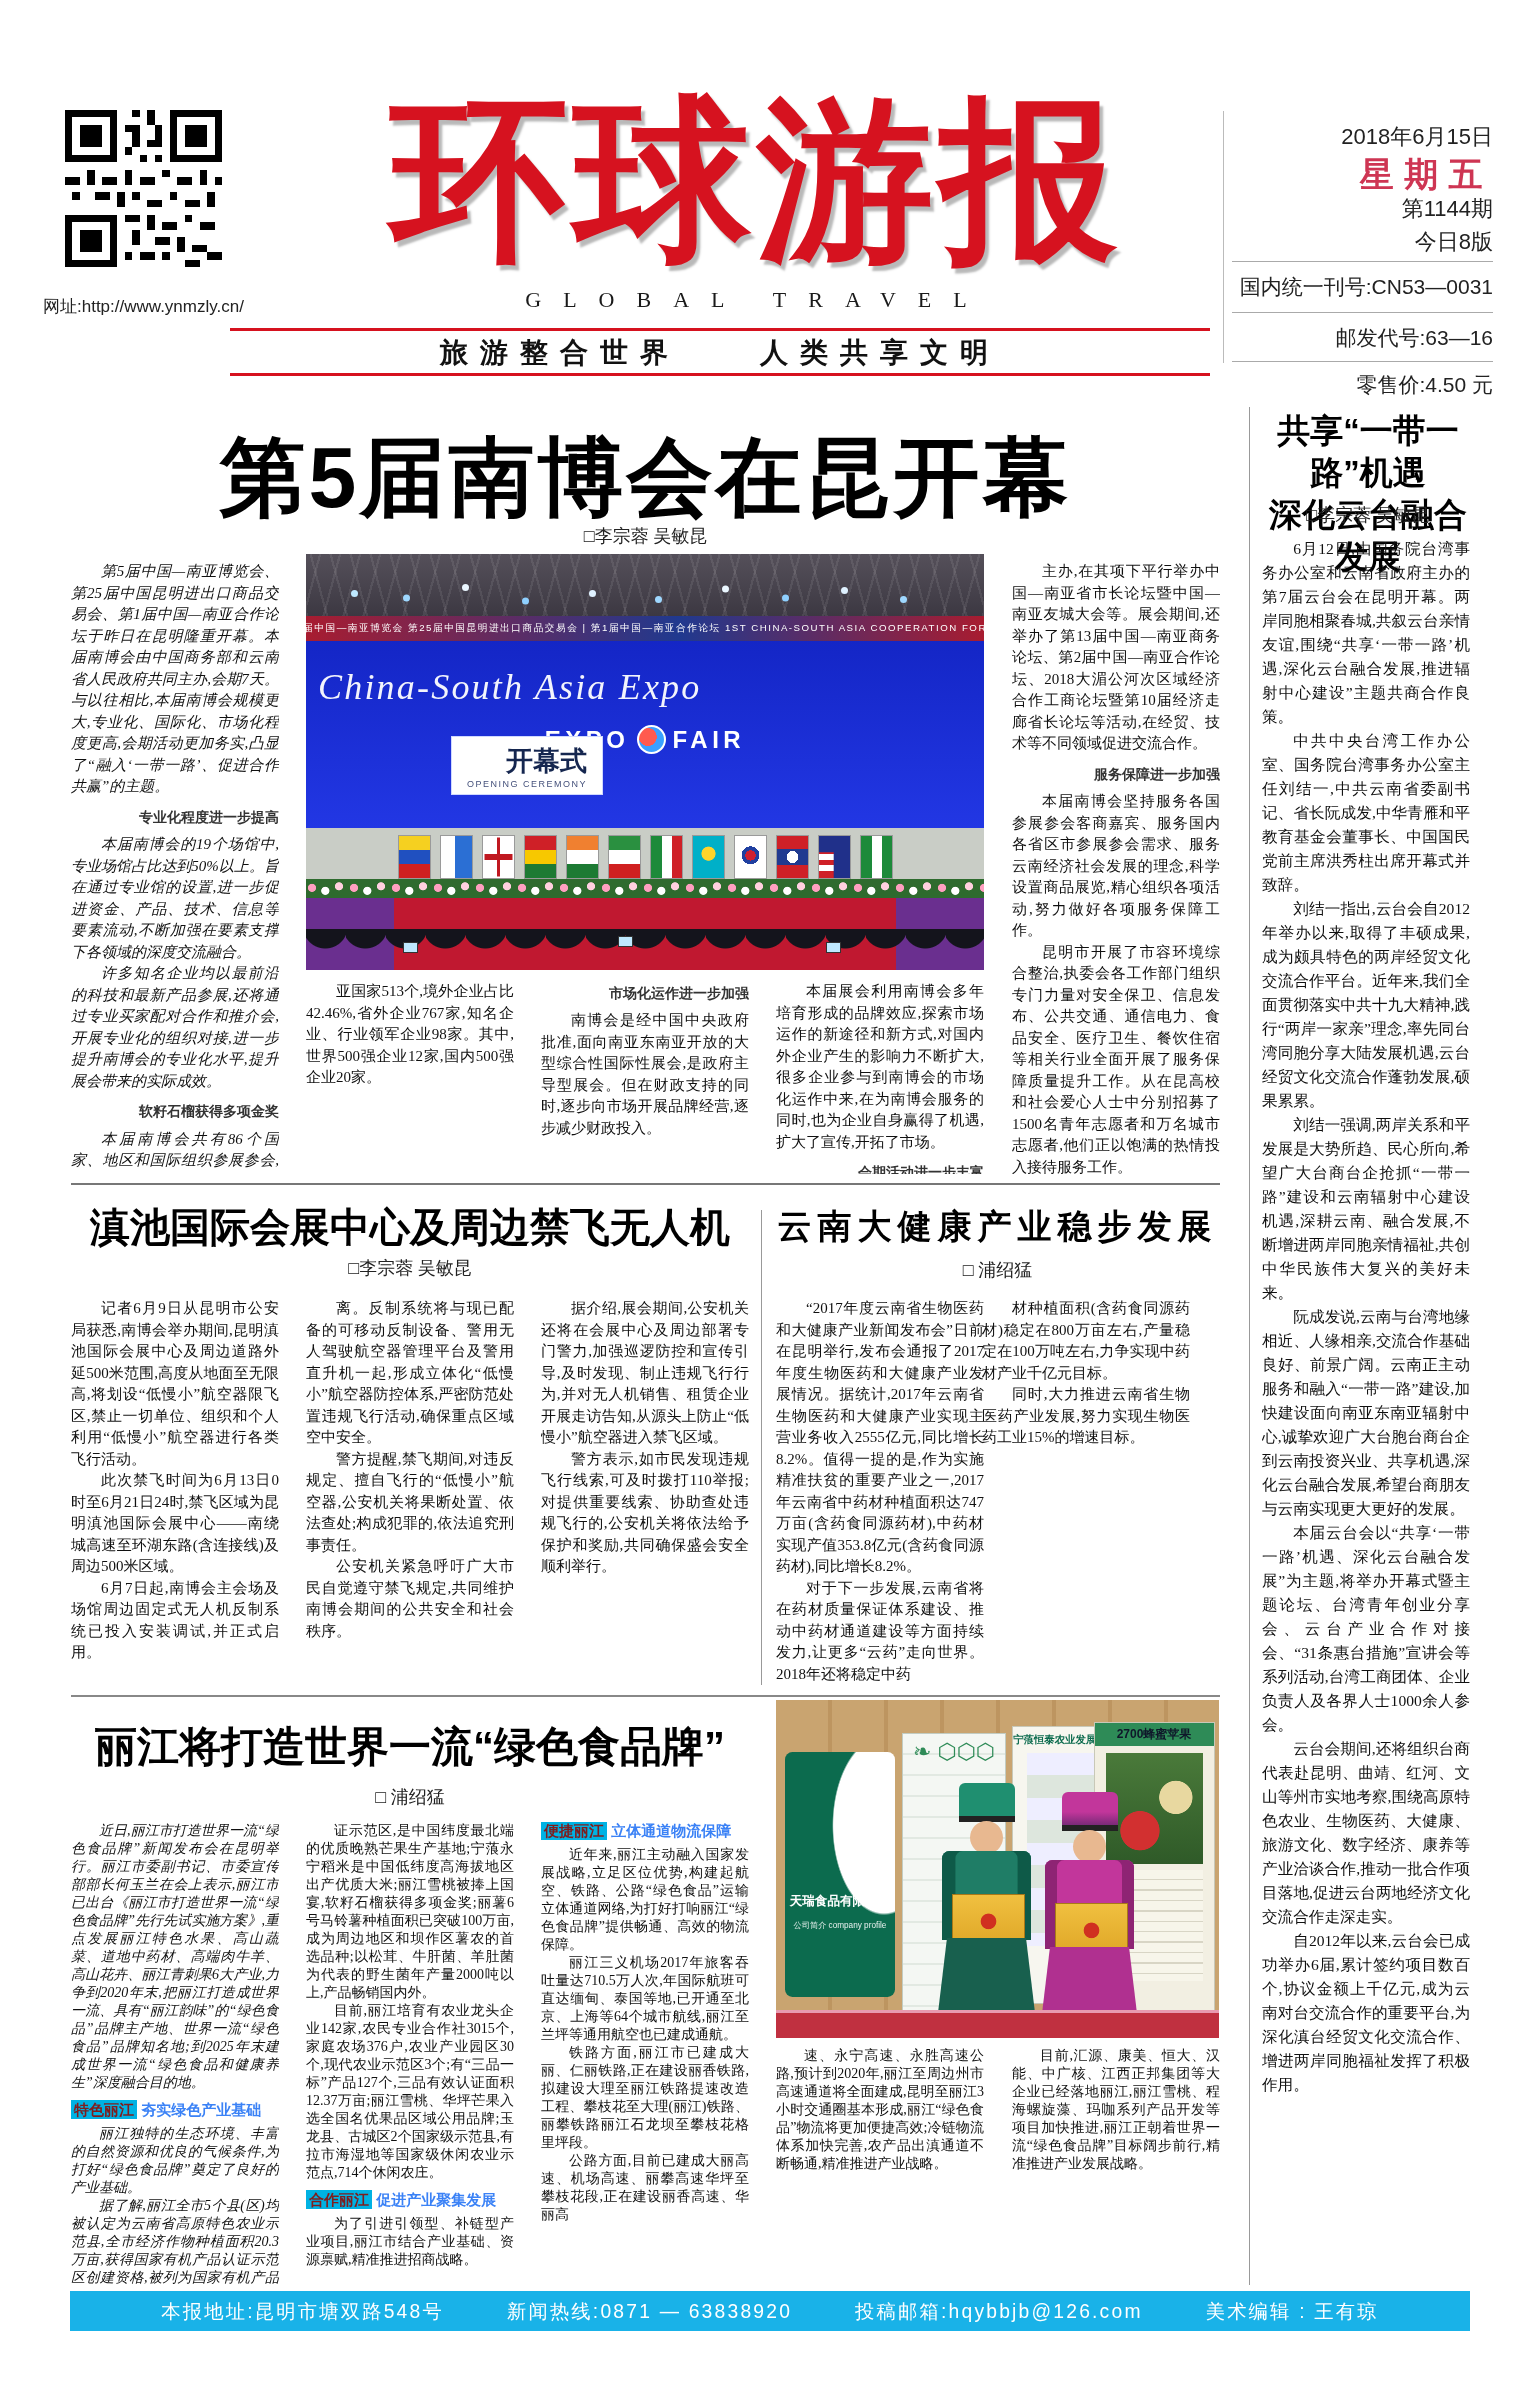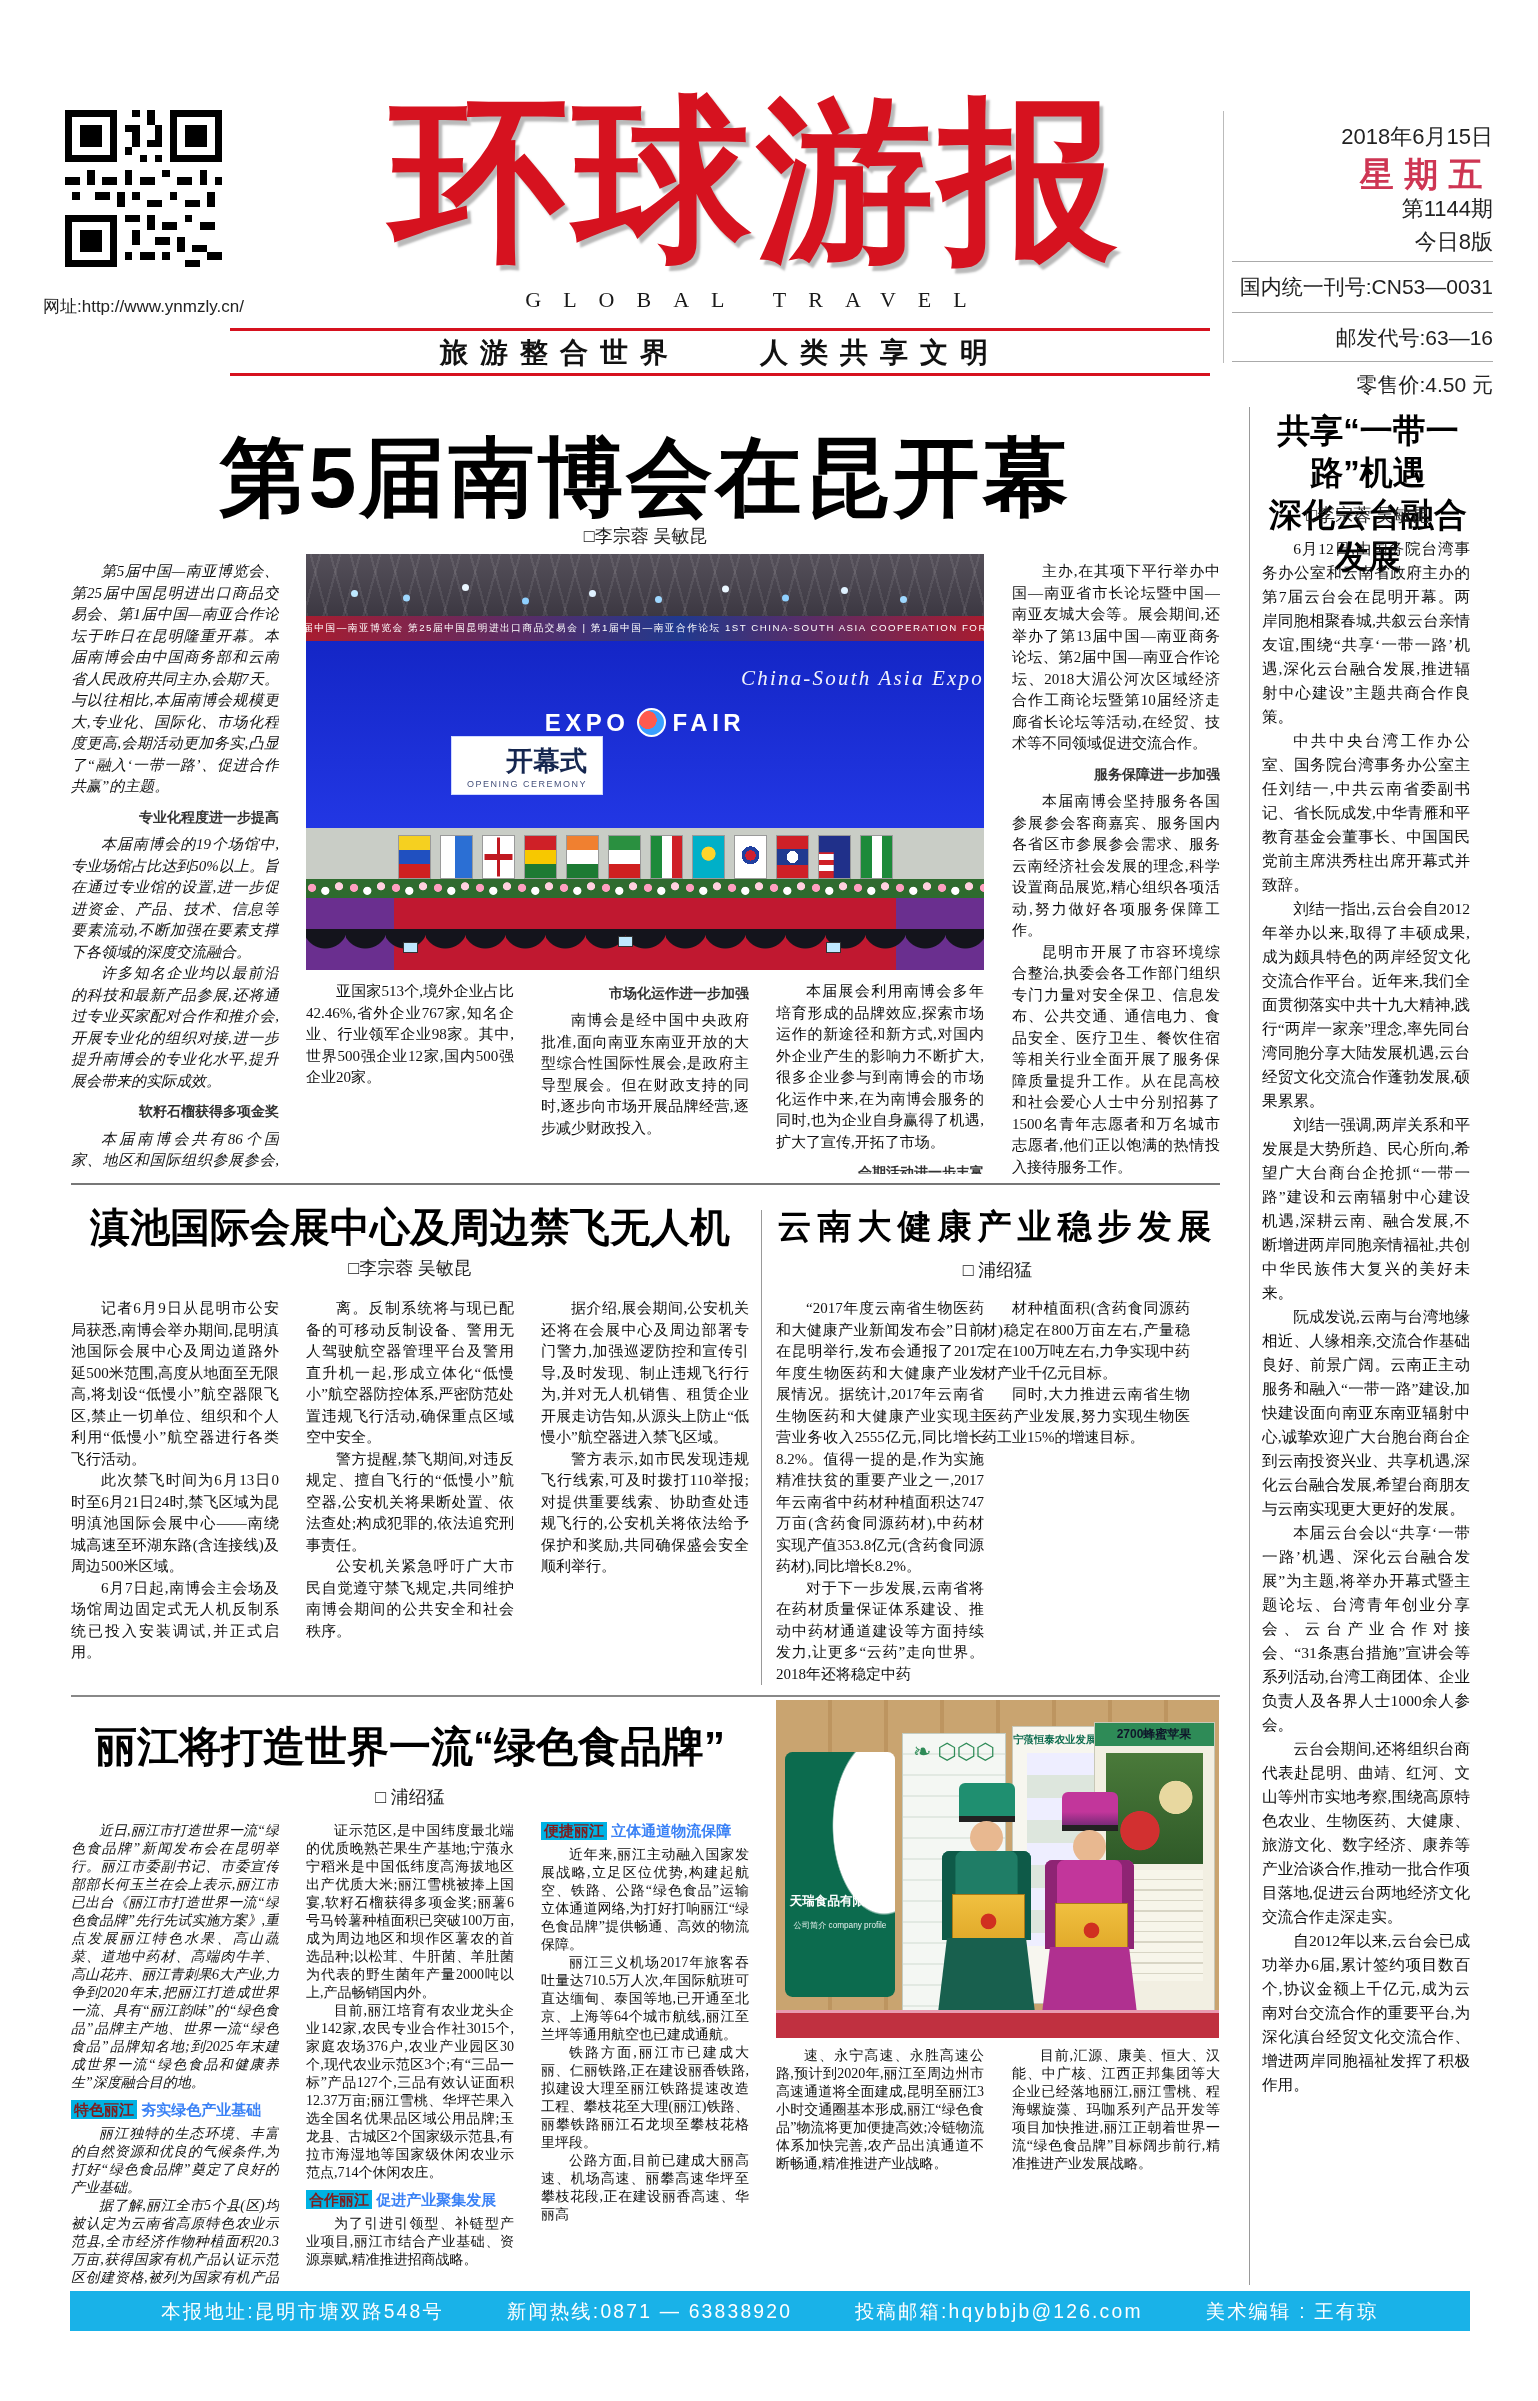--- a/index.html
+++ b/index.html
@@ -47,22 +47,22 @@
      repeating-linear-gradient(75deg,rgba(255,255,255,.08) 0 2.2px,transparent 2.2px 19.3px),
      repeating-linear-gradient(-75deg,rgba(255,255,255,.08) 0 2.2px,transparent 2.2px 19.3px),
      linear-gradient(#55505a,#3c3842);position:relative;}
   .p1-lights{position:absolute;left:45px;top:36px;width:7.4px;height:7.4px;border-radius:50%;background:#bfe9ff;
      box-shadow:52px 4.5px 0 #9fd8ff,111px -6px 0 #eaf6ff,171px 7.4px 0 #8fd0ff,238px 0 0 #dff1ff,
      304px 6px 0 #9fd8ff,371px -4.5px 0 #eaf6ff,431px 4.5px 0 #8fd0ff,490px -3px 0 #dff1ff,549px 6px 0 #9fd8ff;}
   .p1-banner{height:25px;background:linear-gradient(90deg,#a81c30,#20398f 55%,#a81c30);color:#fff;
      font-size:9.7px;display:flex;align-items:center;justify-content:center;letter-spacing:1.5px;
      font-family:"Liberation Sans",sans-serif;white-space:nowrap;}
   .p1-screen{height:187px;background:linear-gradient(180deg,#1426c6,#2237e4);position:relative;color:#fff;}
-  .p1-script{font-style:italic;font-family:"Liberation Serif",serif;font-size:21px;text-align:right;
-     padding-top:25px;letter-spacing:2.2px;opacity:.95;}
+  .p1-script{font-style:italic;font-family:"Liberation Serif",serif;font-size:36px;text-align:left;
+     padding-top:25px;letter-spacing:2.2px;opacity:.95;padding-left:12px;}
   .p1-logos{display:flex;justify-content:center;align-items:center;gap:7px;margin-top:17px;
      font-family:"Liberation Sans",sans-serif;font-weight:900;font-size:24px;letter-spacing:4.5px;}
   .p1-hand{width:25px;height:25px;border-radius:50%;background:radial-gradient(circle at 35% 40%,#ff5a4e 0 40%,#3aa0ff 41% 100%);
      border:2.2px solid #fff;}
   .p1-box{position:absolute;left:145px;top:95px;background:#fff;padding:6px 15px 4.5px;text-align:right;
      border:1.5px solid #cfd8ff;}
   .p1-box-cn{font-size:27px;font-weight:700;color:#15264f;font-family:"Liberation Sans",sans-serif;}
   .p1-box-en{font-size:9px;letter-spacing:1.5px;color:#44507a;font-family:"Liberation Sans",sans-serif;}
   .p1-flags{height:48px;background:#c9cdc6;display:flex;justify-content:center;align-items:flex-end;
      gap:9px;padding:3px 7.4px 0;}

